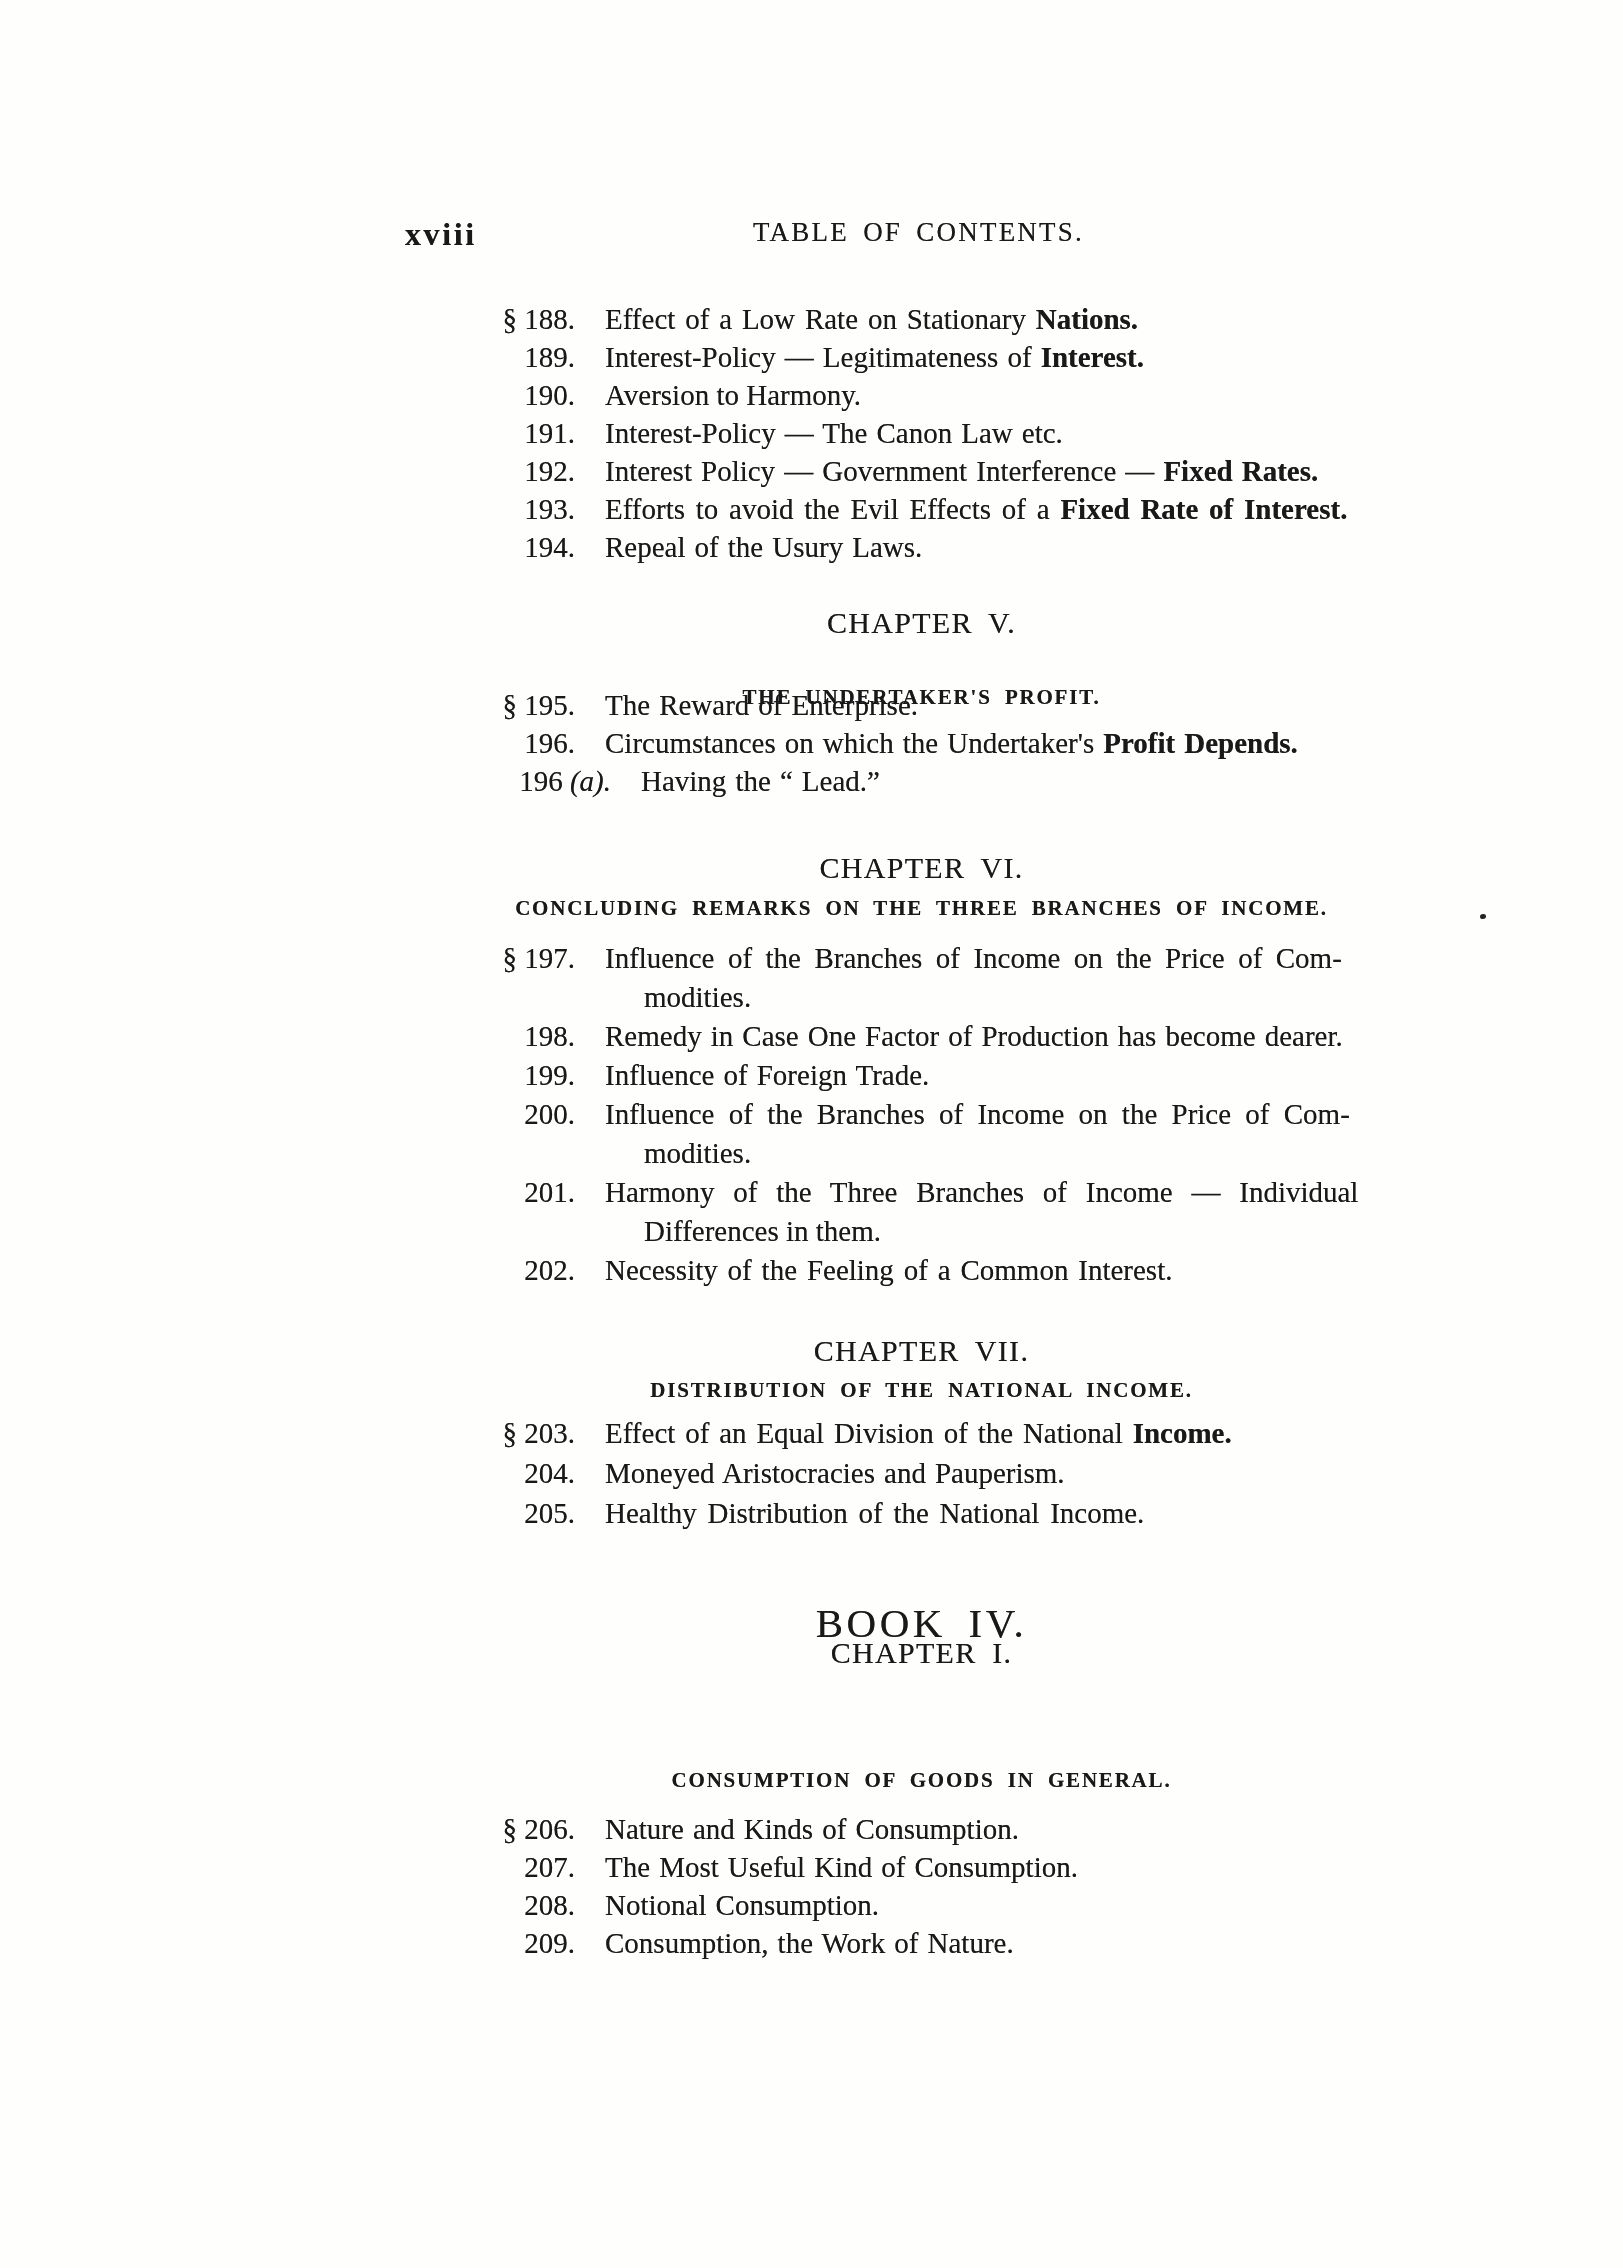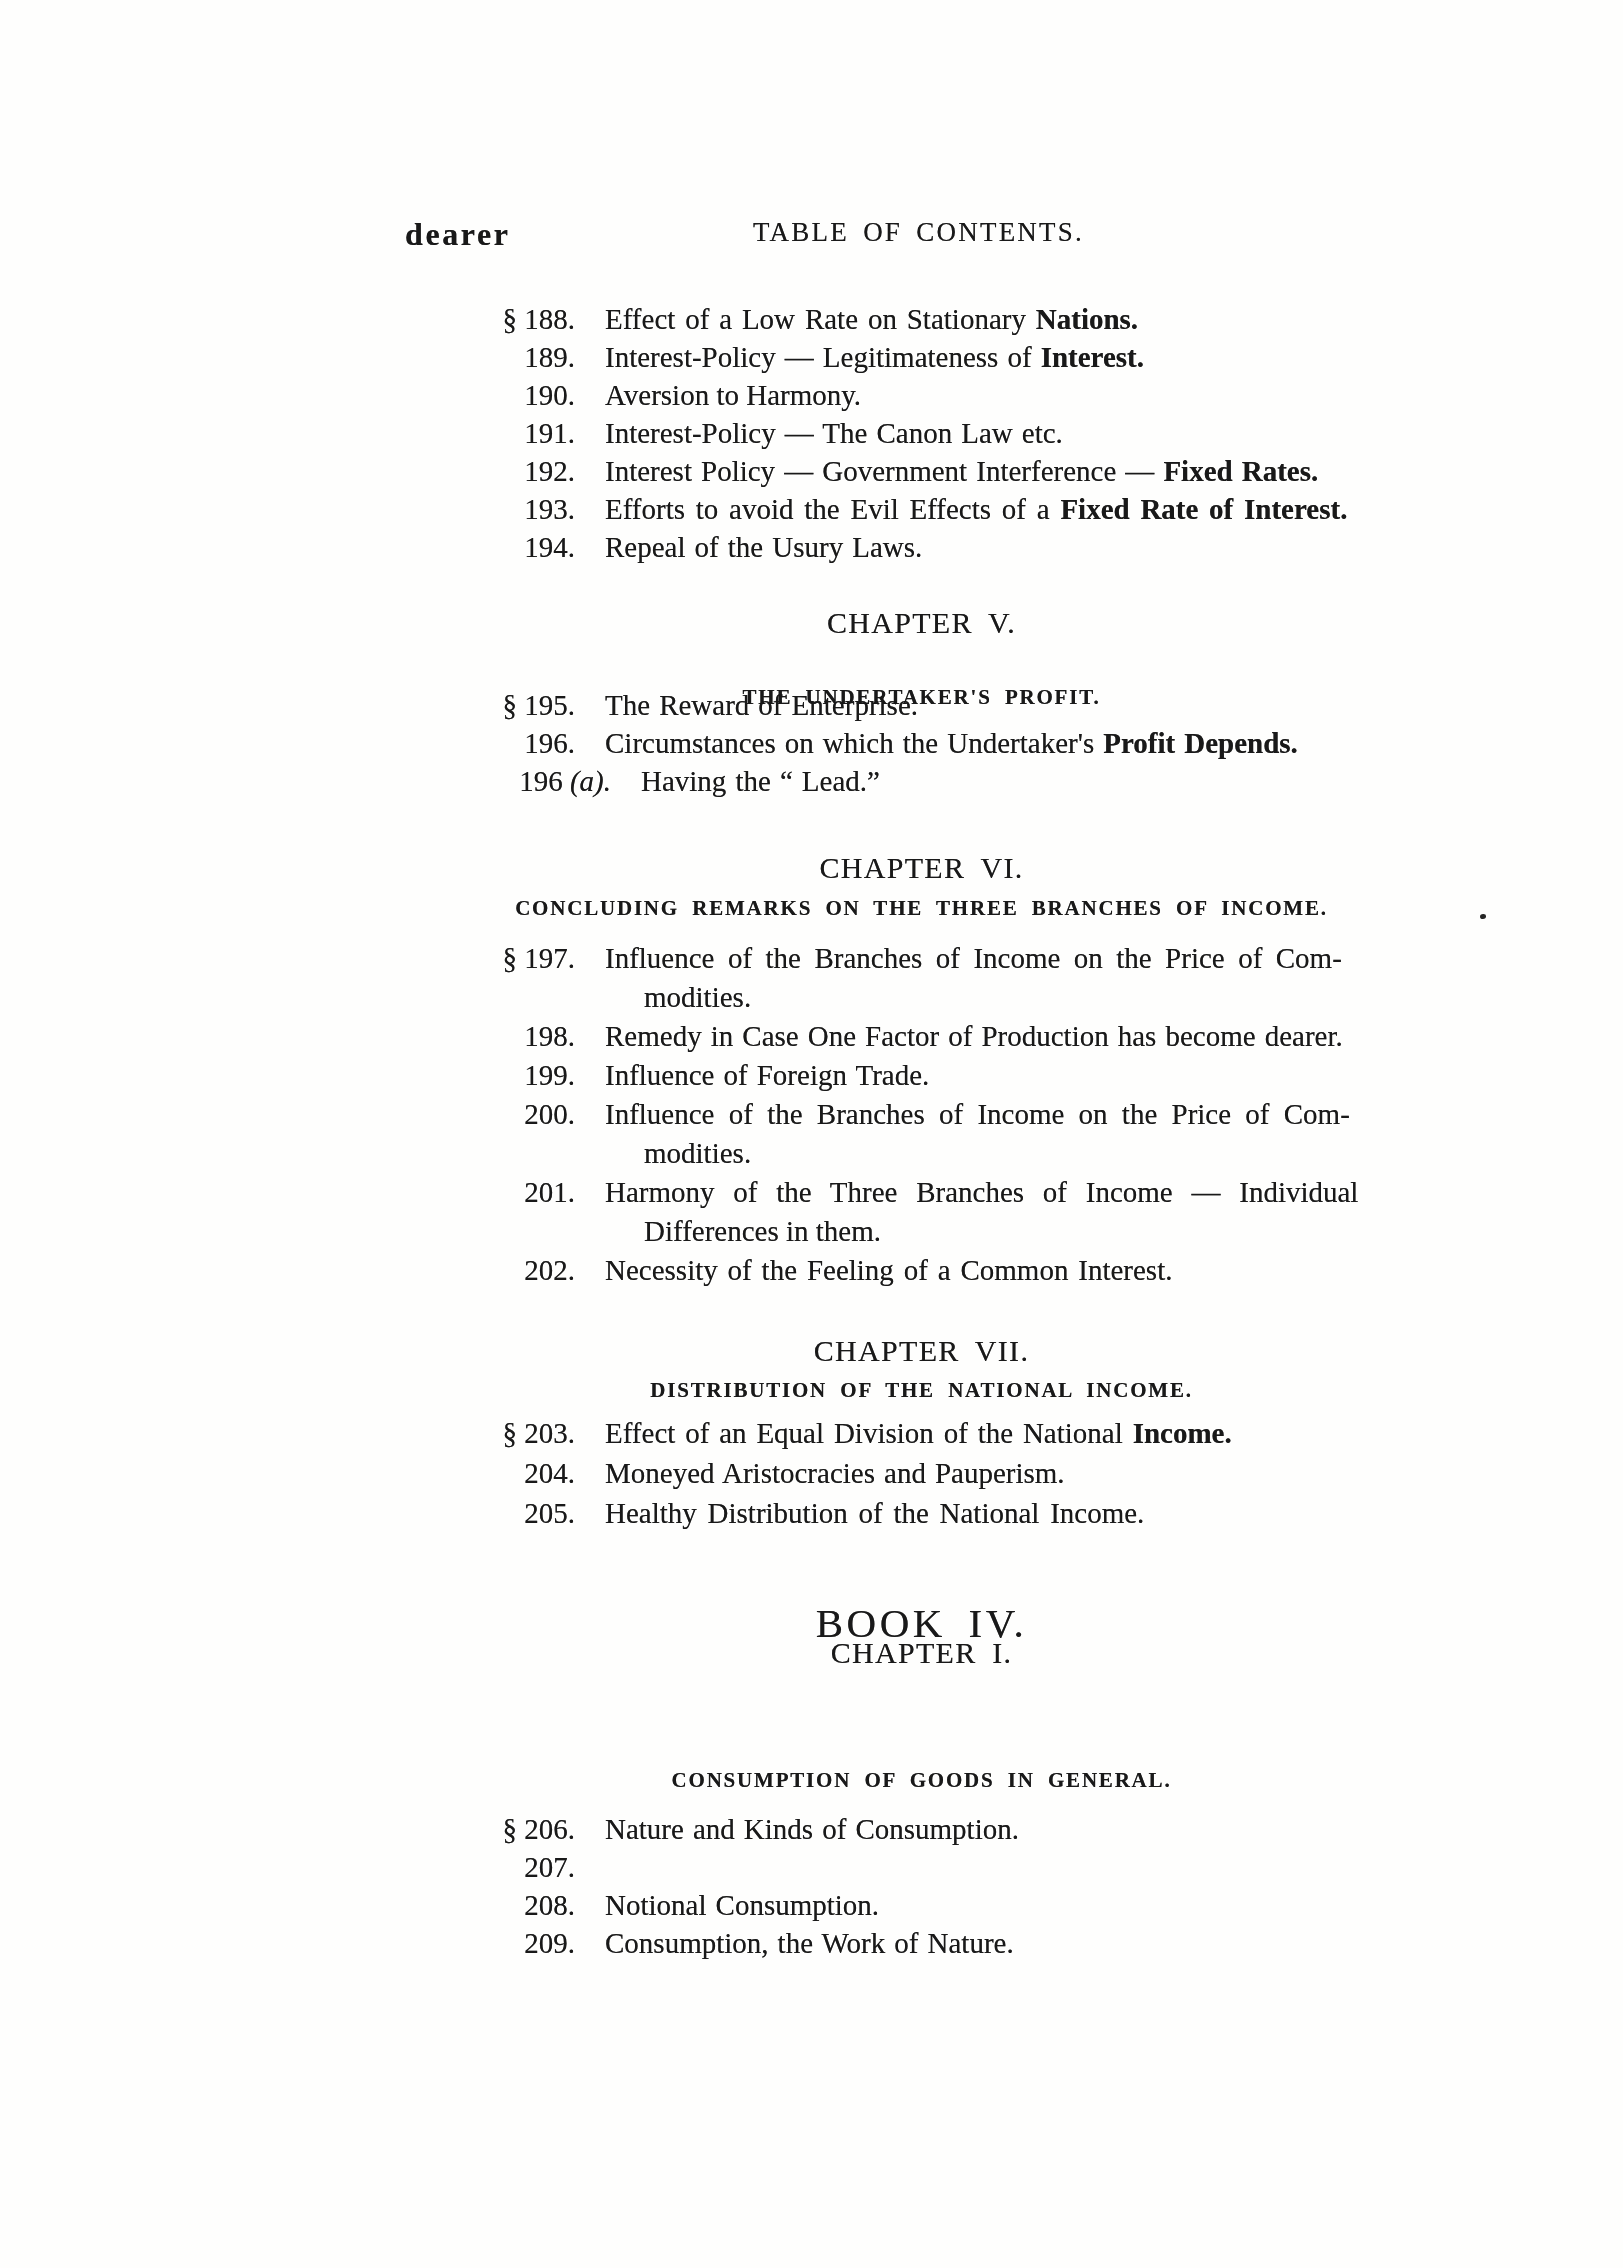--- a/index.html
+++ b/index.html
@@ -99,21 +99,21 @@
     width: 6.2px;
     height: 5.3px;
     background: #252525;
     border-radius: 50% 40% 50% 45%;
   }
 </style>
 </head>
 <body>
 
 <div class="page ink">
-  <div class="folio">dearer</div>
+  <div class="folio">xviii</div>
   <div class="running-title">TABLE OF CONTENTS.</div>
 
   <div id="toc">
       <div class="entry-group" style="top: 300px;">
         <div class="row">
           <span class="num">§ 188.</span>
           <span class="txt" style="word-spacing: 2.6px;">Effect of a Low Rate on Stationary <span class="b">Nations.</span></span>
         </div>
         <div class="row">
           <span class="num">189.</span>
@@ -206,20 +206,21 @@
       <div class="book" style="top: 1599px;">BOOK IV.</div>
       <div class="chapter" style="top: 1635px;">CHAPTER I.</div>
       <div class="subtitle" style="top: 1767px;">CONSUMPTION OF GOODS IN GENERAL.</div>
       <div class="entry-group" style="top: 1810px;">
         <div class="row">
           <span class="num">§ 206.</span>
           <span class="txt" style="word-spacing: 1.8px;">Nature and Kinds of Consumption.</span>
         </div>
         <div class="row">
           <span class="num">207.</span>
+          <span class="txt" style="word-spacing: 1.8px;">The Most Useful Kind of Consumption.</span>
         </div>
         <div class="row">
           <span class="num">208.</span>
           <span class="txt" style="word-spacing: 1.8px;">Notional Consumption.</span>
         </div>
         <div class="row">
           <span class="num">209.</span>
           <span class="txt" style="word-spacing: 1.8px;">Consumption, the Work of Nature.</span>
         </div>
       </div>

